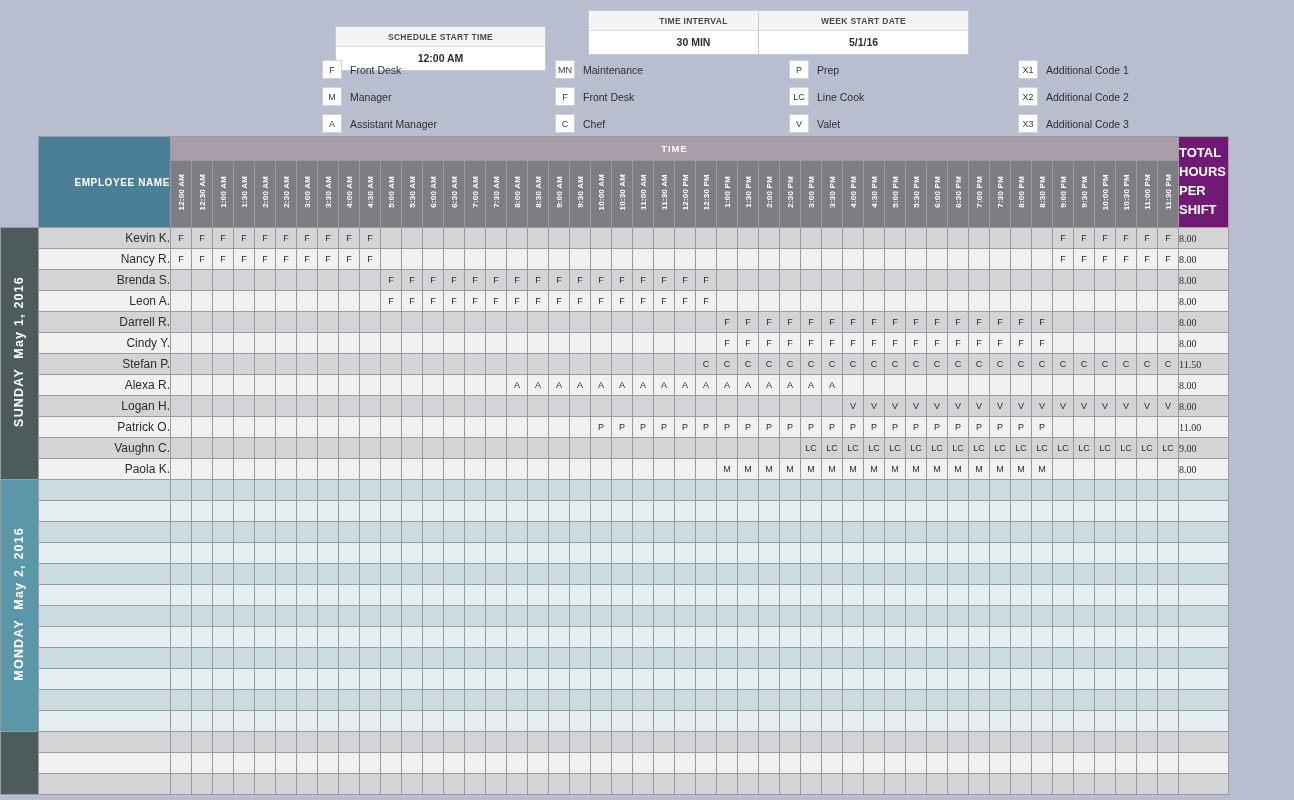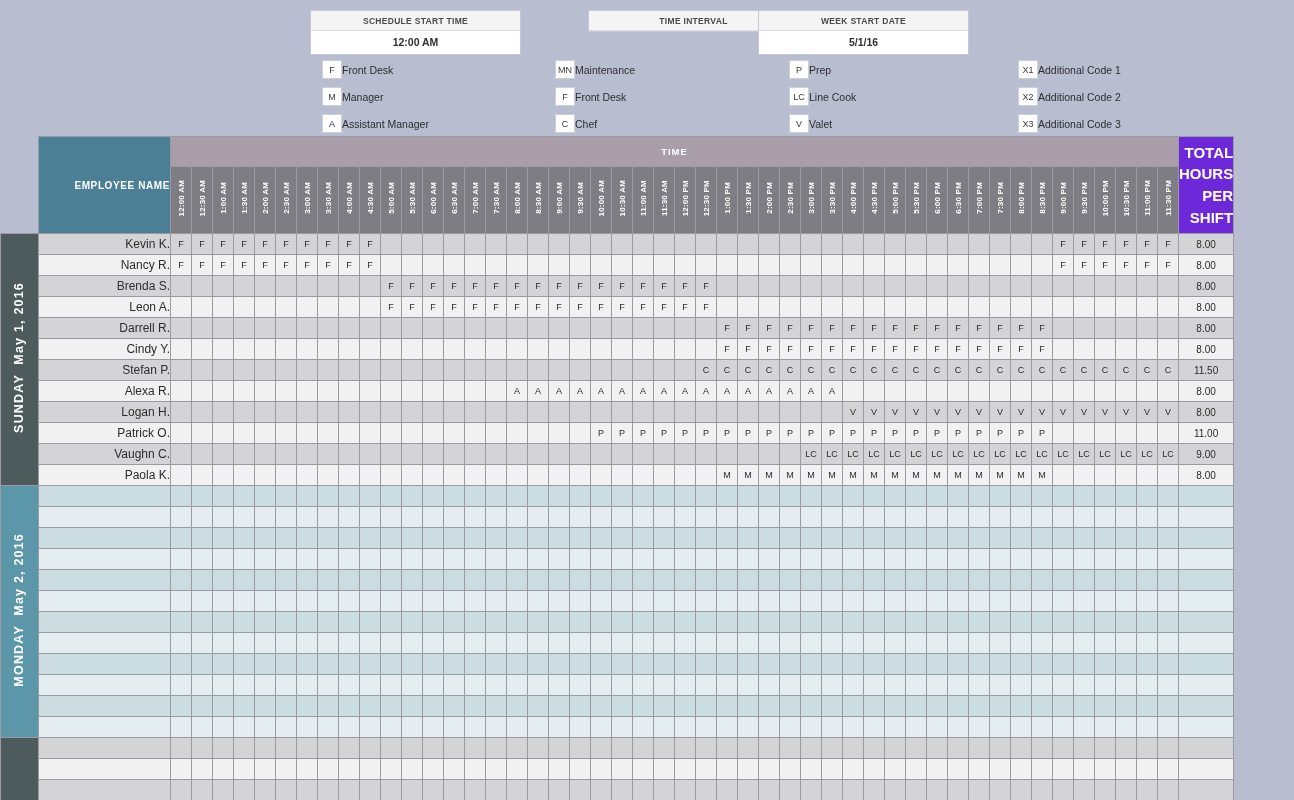--- a/index.html
+++ b/index.html
@@ -25,35 +25,35 @@
   }
   .param-box .lbl {
     text-align: center; font-size: 8.5px; font-weight: 700;
     color: #4a4a4a; padding: 5px 0 4px; background: #f4f4f5;
     border-bottom: 1px solid #dcdee5; letter-spacing: 0.3px;
   }
   .param-box .val {
     text-align: center; font-size: 10.5px; font-weight: 700;
     color: #2f2f2f; padding: 5px 0 6px; background: #fff;
   }
-  .box-start { left: 310px; }
+  .box-start { left: 335px; margin-top: 16px; }
   .box-interval { left: 588px; }
   .box-week { left: 758px; }
 
   .legend-col { position: absolute; top: 56px; }
   .lc1 { left: 322px; } .lc2 { left: 555px; } .lc3 { left: 789px; } .lc4 { left: 1018px; }
   .legend-row { display: flex; align-items: center; height: 27px; }
   .code-chip {
     width: 20px; height: 19px; background: #fff;
     border: 1px solid #ccd0da;
     display: flex; align-items: center; justify-content: center;
     font-size: 9px; color: #3a3a3a;
   }
   .legend-text {
-    margin-left: 0; font-size: 10.5px; color: #2e2e2e;
+    margin-left: 8px; font-size: 10.5px; color: #2e2e2e;
     white-space: nowrap;
   }
 
   
   .grid-wrap { position: absolute; left: 0; top: 136px; width: 1294px; }
 
   table.sched { border-collapse: collapse; table-layout: fixed; }
   table.sched td, table.sched th { padding: 0; border: 1px solid #9a9aa2; }
 
   
@@ -74,55 +74,55 @@
   .corner-blank { background: #b8bed0; border: none !important; }
 
   
   .emp-head {
     width: 132px; background: #4a7f96; color: #fff;
     font-size: 10px; font-weight: 700; letter-spacing: 0.6px;
     text-align: right; vertical-align: middle;
     border: 1px solid #8d8d95;
   }
   .time-title {
-    background: #a99daa; color: #fff; height: 30px;
+    background: #a99daa; color: #fff; height: 24px;
     font-size: 9.5px; font-weight: 700; letter-spacing: 1px;
     text-align: center; border: 1px solid #a99daa;
   }
   .time-th {
     width: 21px; background: #7d7d83; color: #fff;
     height: 67px; vertical-align: middle; text-align: center;
     border: 1px solid #96969d;
   }
   .time-th .rot {
     writing-mode: vertical-rl; transform: rotate(180deg);
     font-size: 8px; font-weight: 700; letter-spacing: 0.2px;
     white-space: nowrap;
   }
   .total-head {
-    width: 50px; background: #6d28d9; color: #fff;
-    font-size: 15px; font-weight: 700; line-height: 1.45;
-    text-align: right; vertical-align: middle;
+    width: 50px; background: #701a75; color: #fff;
+    font-size: 13px; font-weight: 700; line-height: 1.45;
+    text-align: left; vertical-align: middle;
     border: 1px solid #8d8d95;
   }
   .pad-head { background: #b8bed0; border: none !important; width: 12px; }
 
   
   tr.drow { height: 21px; }
   td.name {
     width: 132px; text-align: right; padding-right: 7px;
     font-size: 12px; color: #2d2d2d; border: 1px solid #b6b6bc;
   }
   td.cell {
     width: 21px; text-align: center; font-size: 9px;
     color: #2c2c2c; border: 1px solid #b6b6bc;
   }
   td.total {
-    width: 50px; text-align: center; font-size: 10px;
-    color: #2b2b2b; border: 1px solid #b6b6bc;
+    width: 50px; font-size: 10px;
+    color: #2b2b2b; border: 1px solid #b6b6bc; font-family: Liberation Serif, serif;
   }
   td.pad { background: #b8bed0; border: none !important; width: 12px; }
 
   
   tr.s-odd  td.name, tr.s-odd  td.cell, tr.s-odd  td.total { background: #d4d4d6; }
   tr.s-even td.name, tr.s-even td.cell, tr.s-even td.total { background: #f1f1f2; }
   
   tr.m-odd  td.name, tr.m-odd  td.cell, tr.m-odd  td.total { background: #ccdde2; }
   tr.m-even td.name, tr.m-even td.cell, tr.m-even td.total { background: #e4eef1; }
 </style>
@@ -134,20 +134,21 @@
   <div class="banner">
 
 
     <div class="param-box box-start">
       <div class="lbl">SCHEDULE START TIME</div>
       <div class="val">12:00 AM</div>
     </div>
 
     <div class="param-box box-interval">
       <div class="lbl">TIME INTERVAL</div>
+      <div class="val">30 MIN</div>
     </div>
 
     <div class="param-box box-week">
       <div class="lbl">WEEK START DATE</div>
       <div class="val">5/1/16</div>
     </div>
 
     <div class="legend-col lc1">
         <div class="legend-row">
           <div class="code-chip">F</div>

